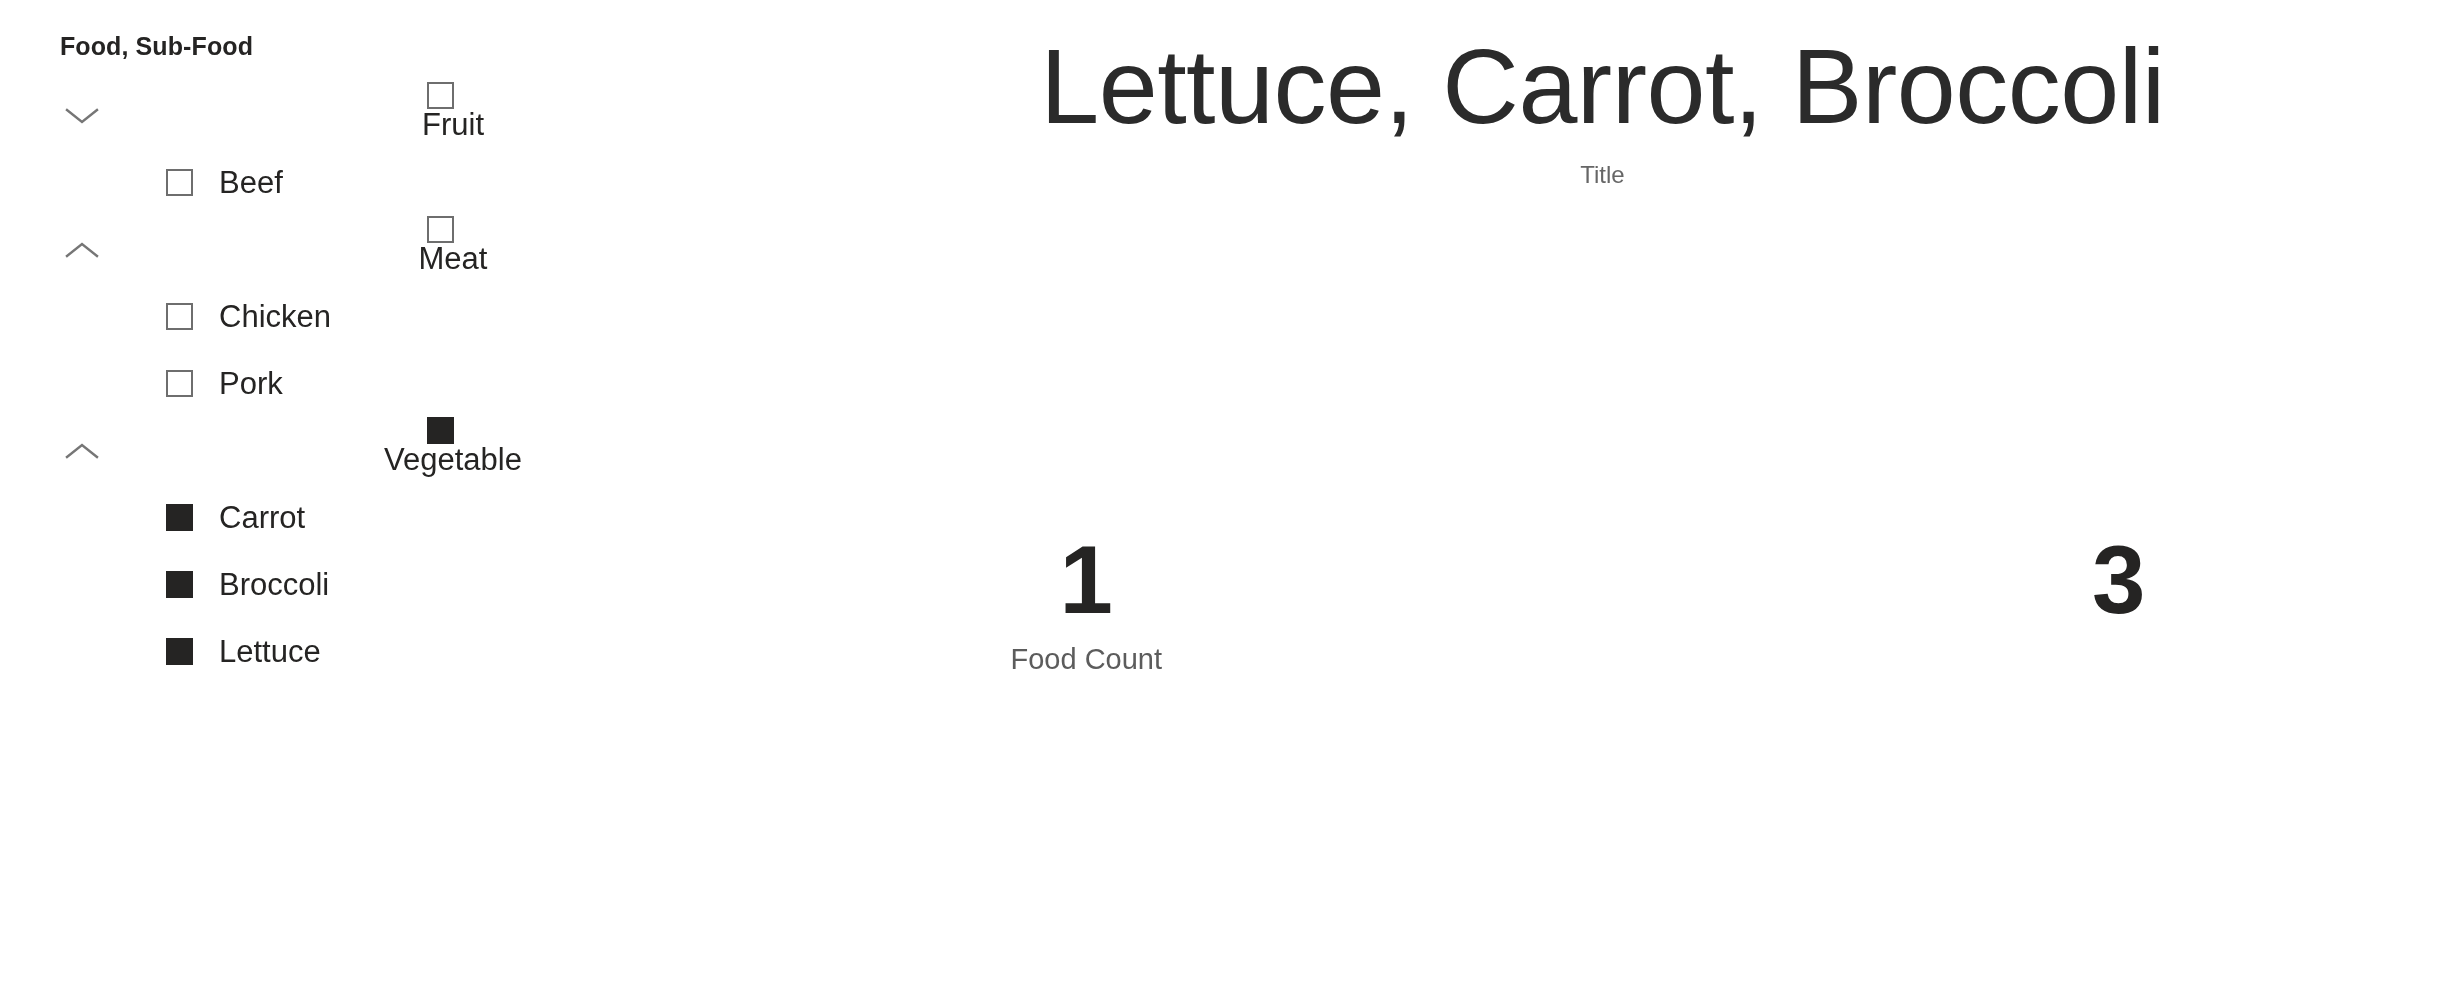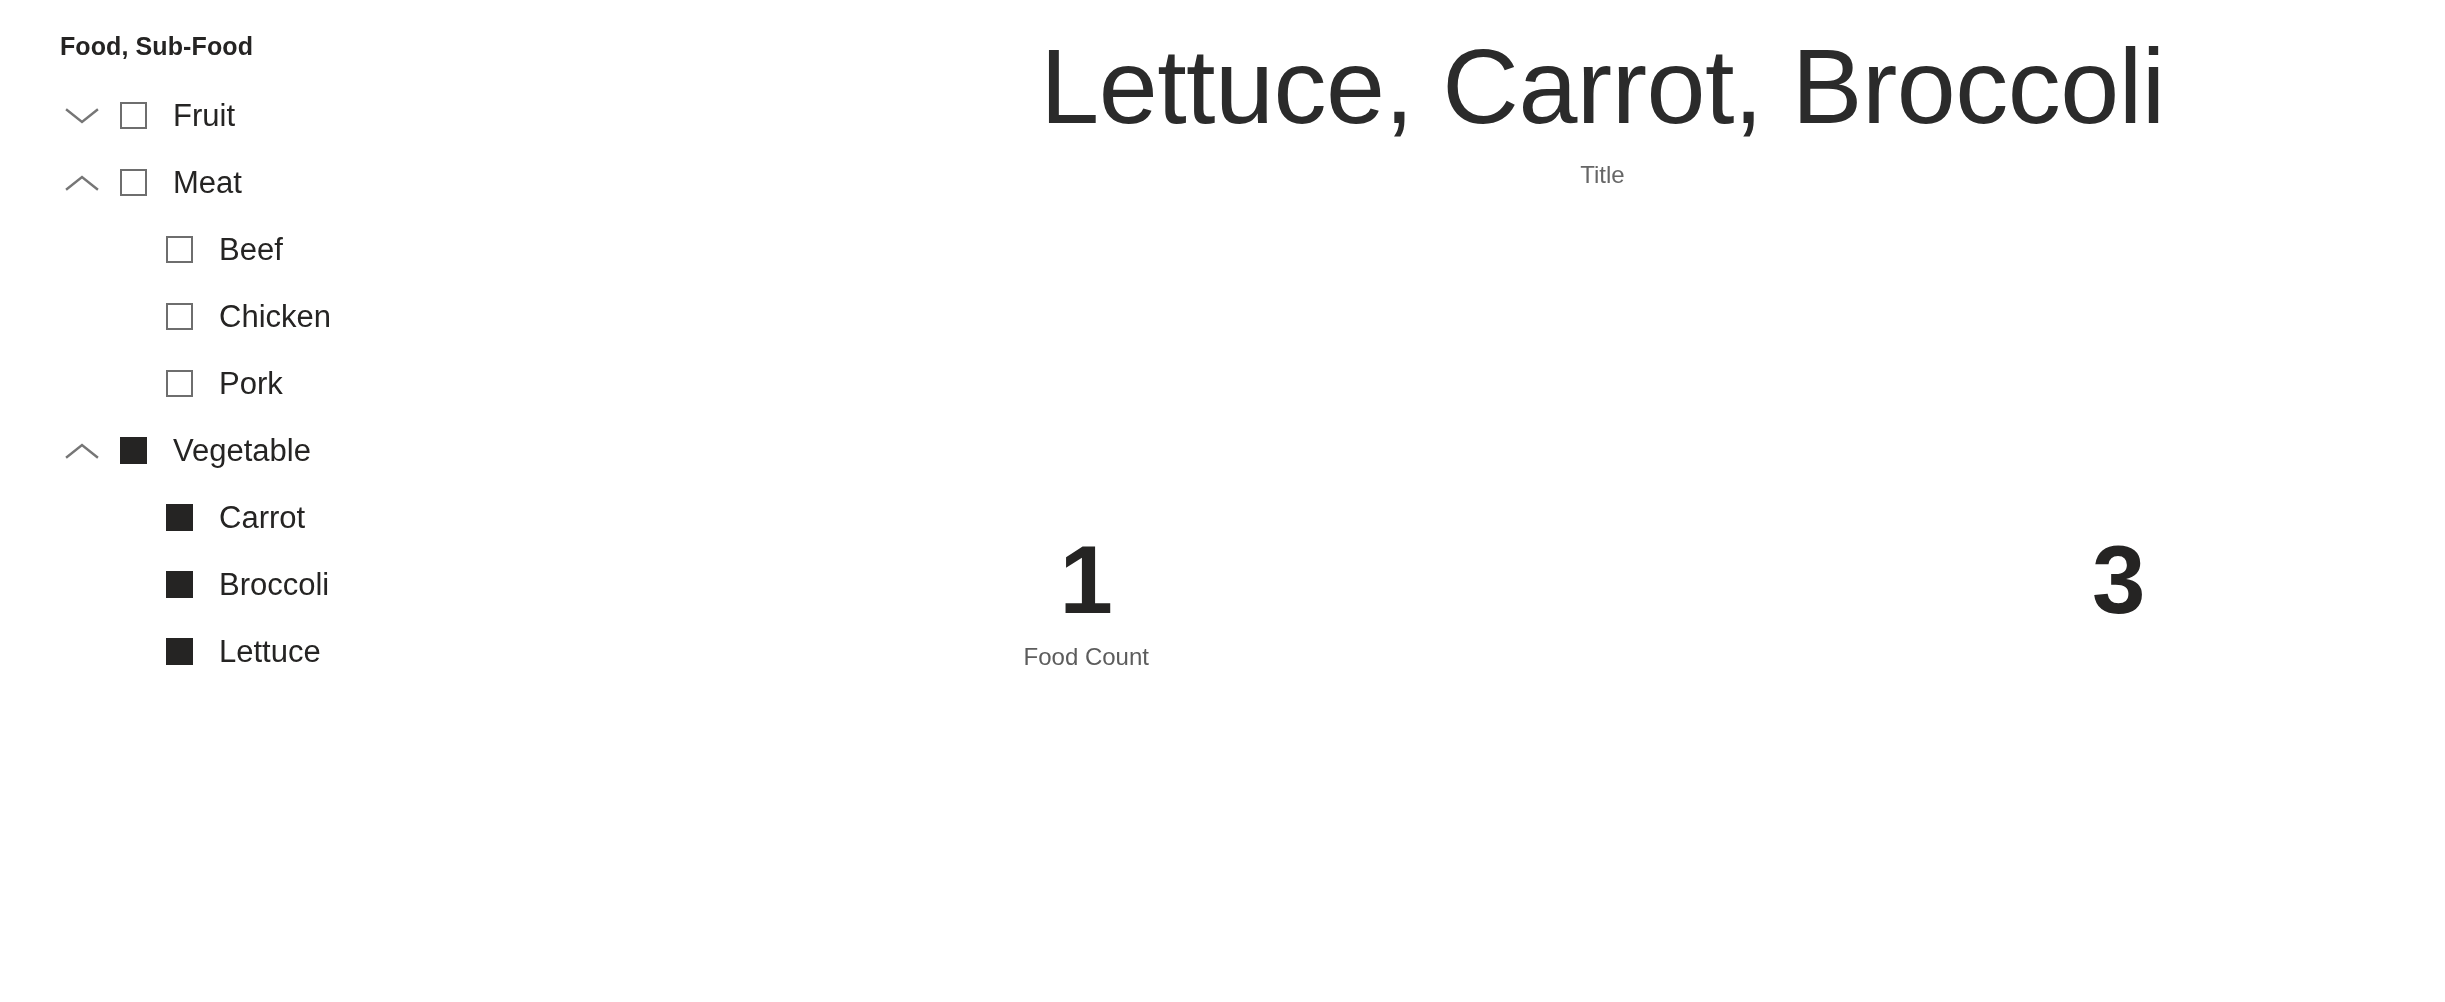--- a/index.html
+++ b/index.html
@@ -44,21 +44,21 @@
     width: 760px;
   }
 
   .tree-row {
     position: relative;
     height: 67px;
     display: flex;
     align-items: center;
   }
 
-  .tree-row.level-0 { padding-left: 120px; }
+  .tree-row.level-0 { padding-left: 120px; flex-direction: column; }
   .tree-row.level-1 { padding-left: 166px; }
 
   
   .chevron {
     position: absolute;
     left: 62px;
     top: 50%;
     transform: translateY(-50%);
     width: 40px;
     height: 40px;
@@ -151,21 +151,21 @@
 
   .kpi-value {
     font-size: 96px;
     font-weight: 600;
     color: #252423;
     line-height: 1.05;
   }
 
   .kpi-label {
     margin-top: 14px;
-    font-size: 24px;
+    font-size: 29px;
     font-weight: 400;
     color: #5c5c5c;
     line-height: 1;
     white-space: nowrap;
   }
 </style>
 </head>
 <body>
 
 <div id="slicer-panel">
@@ -175,37 +175,37 @@
   <div id="tree">
       <div class="tree-row level-0">
         <div class="chevron">
           <svg width="34" height="20" viewBox="0 0 34 20">
             <path d="M2 4 L17 16 L32 4" fill="none" stroke="#767676" stroke-width="2.4" stroke-linecap="square"></path>
           </svg>
         </div>
         <div class="checkbox"></div>
         <span class="tree-label">Fruit</span>
       </div>
+      <div class="tree-row level-1">
+        <div class="chevron-spacer"></div>
+        <div class="checkbox"></div>
+        <span class="tree-label">Beef</span>
+      </div>
       <div class="tree-row level-0">
         <div class="chevron">
           <svg width="34" height="20" viewBox="0 0 34 20">
             <path d="M2 16 L17 4 L32 16" fill="none" stroke="#767676" stroke-width="2.4" stroke-linecap="square"></path>
           </svg>
         </div>
         <div class="checkbox"></div>
         <span class="tree-label">Meat</span>
       </div>
       <div class="tree-row level-1">
         <div class="chevron-spacer"></div>
         <div class="checkbox"></div>
-        <span class="tree-label">Beef</span>
-      </div>
-      <div class="tree-row level-1">
-        <div class="chevron-spacer"></div>
-        <div class="checkbox"></div>
         <span class="tree-label">Chicken</span>
       </div>
       <div class="tree-row level-1">
         <div class="chevron-spacer"></div>
         <div class="checkbox"></div>
         <span class="tree-label">Pork</span>
       </div>
       <div class="tree-row level-0">
         <div class="chevron">
           <svg width="34" height="20" viewBox="0 0 34 20">

